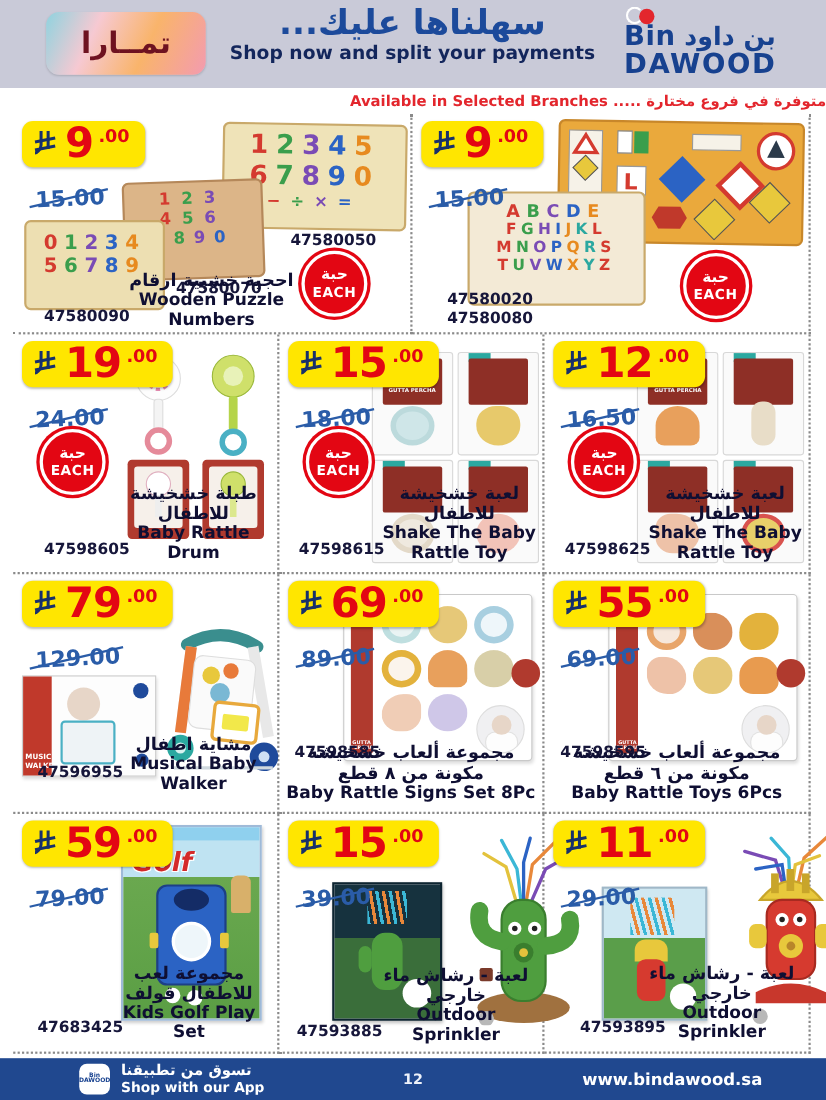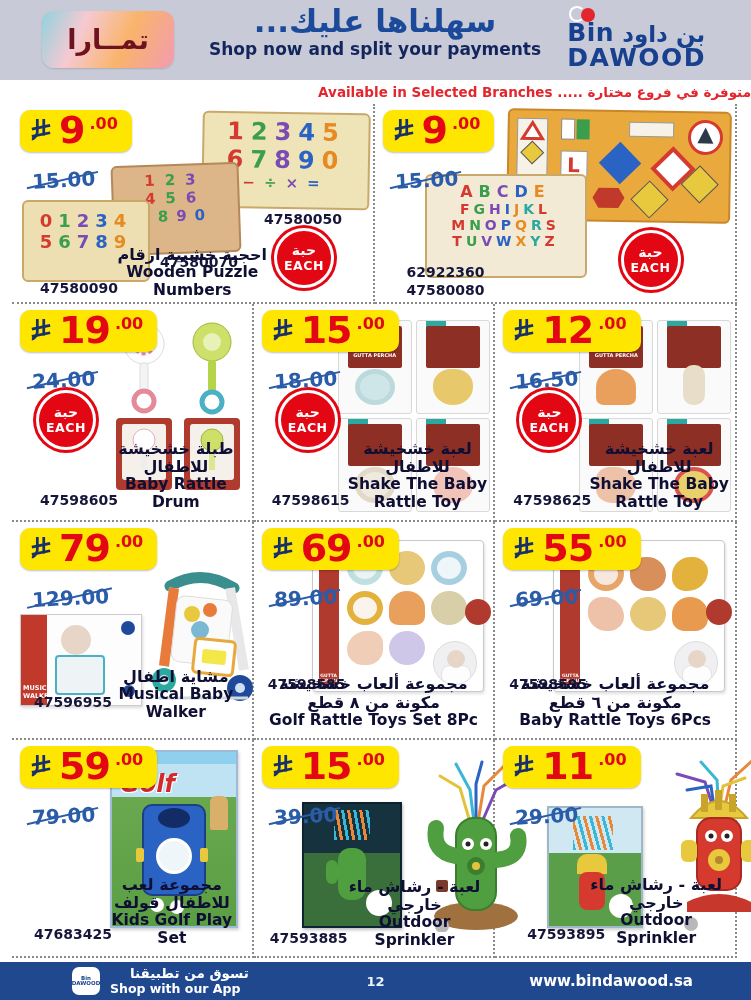--- a/index.html
+++ b/index.html
@@ -2,21 +2,21 @@
 <html><head>
 <meta charset="utf-8">
 <style>
   * { box-sizing: border-box; margin: 0; padding: 0; }
   html,body { width:751px; }
   body { font-family: "DejaVu Sans", sans-serif; background:#ffffff; }
   .page { position:relative; width:751px; height:1000px; background:#fff; overflow:hidden; }
 
   
   .banner { position:absolute; top:0; left:0; width:751px; height:80px; background:#c9cad8; }
-  .tamara { position:absolute; left:42px; top:11px; width:132px; height:57px; border-radius:12px;
+  .tamara { position:absolute; left:42px; top:11px; width:145px; height:57px; border-radius:12px;
             background:linear-gradient(115deg,#8fd3df 0%,#f6c9d2 30%,#f9b46b 62%,#f39bb0 100%);
             display:flex; align-items:center; justify-content:center; box-shadow:0 1px 2px rgba(0,0,0,.15); }
   .tamara span { font-size:27px; font-weight:700; color:#6e1220; direction:rtl; }
   .head-center { position:absolute; left:185px; top:4px; width:380px; text-align:center; }
   .head-title { font-size:31px; font-weight:800; color:#1c4a9b; direction:rtl; line-height:1.1; }
   .head-sub-ar { font-size:13px; font-weight:700; color:#1c4a9b; direction:rtl; margin-top:2px; }
   .head-sub-en { font-size:17px; font-weight:700; color:#13265c; margin-top:1px; }
   .brand { position:absolute; right:45px; top:8px; text-align:left; color:#17418f; }
   .brand-mark { position:absolute; left:0px; top:-2px; width:30px; height:22px; }
   .brand-mark .dot { position:absolute; left:14px; top:2px; width:14px; height:14px; border-radius:50%; background:#e3262d; }
@@ -76,21 +76,21 @@
   .babycircle::before{content:""; position:absolute; left:8px; top:24px; width:28px; height:18px; border-radius:8px; background:#fdfdfd; box-shadow:0 0 0 1px #e2e2e2;}
   .seal { position:absolute; width:26px; height:26px; border-radius:50%; background:#b03a2e; }
 
   svg .tube { fill:none; stroke-width:3; stroke-linecap:round; }
 
   
   .footer { position:absolute; left:0; bottom:0; width:751px; height:38px; background:#20488f; display:flex; align-items:center; color:#fff; }
   .app-icon { width:28px; height:28px; background:#fff; border-radius:7px; margin-left:72px; display:flex; flex-direction:column; align-items:center; justify-content:center; color:#17418f; }
   .app-icon .t1 { font-size:5.5px; font-weight:800; line-height:1; }
   .app-texts { margin-left:10px; line-height:1.15; }
-  .app-ar { font-size:13.5px; font-weight:700; direction:rtl; text-align:left;margin-left:20px; }
+  .app-ar { font-size:13.5px; font-weight:700; direction:rtl; text-align:left; }
   .app-en { font-size:12.5px; font-weight:700; }
   .page-num { position:absolute; left:50%; transform:translateX(-50%); font-size:13px; font-weight:700; color:#eef2fa; }
   .site { position:absolute; right:58px; font-size:15px; font-weight:800; }
 </style>
 </head>
 <body>
 
 <div class="page">
 
   <div class="banner">
@@ -202,21 +202,21 @@
         <div class="board" style="left:50px; top:70px; width:162px; height:104px; background:#f3ead6; z-index:2;">
           <div class="line" style="font-size:16px; letter-spacing:6px; margin-top:6px;"><span class="ch0">A</span><span class="ch1">B</span><span class="ch2">C</span><span class="ch3">D</span><span class="ch4">E</span></div>
           <div class="line" style="font-size:14px; letter-spacing:4px;"><span class="ch0">F</span><span class="ch1">G</span><span class="ch2">H</span><span class="ch3">I</span><span class="ch4">J</span><span class="ch5">K</span><span class="ch0">L</span></div>
           <div class="line" style="font-size:14px; letter-spacing:4px;"><span class="ch0">M</span><span class="ch1">N</span><span class="ch2">O</span><span class="ch3">P</span><span class="ch4">Q</span><span class="ch5">R</span><span class="ch0">S</span></div>
           <div class="line" style="font-size:14px; letter-spacing:4px;"><span class="ch0">T</span><span class="ch1">U</span><span class="ch2">V</span><span class="ch3">W</span><span class="ch4">X</span><span class="ch5">Y</span><span class="ch0">Z</span></div>
         </div>
         <div class="each" style="left:246px; top:126px; z-index:4;">
           <span class="ar">حبة</span>
           <span class="en">EACH</span>
         </div>
-        <div class="code" style="left:32px; bottom:22px;">62922360</div>
+        <div class="code" style="left:32px; bottom:22px;">47580020</div>
         <div class="code" style="left:32px; bottom:4px;">47580080</div>
       </div>
     </div>
 
     <div class="prow r2">
 
       <div class="cell">
         <div class="pbadge">
           <svg class="rsym" viewBox="0 0 24 28">
               <g stroke="#17306b" stroke-width="3" fill="none">
@@ -438,21 +438,21 @@
             <div class="blob2" style="background:#d8cfa8;"></div>
             <div class="blob2" style="background:#f0cdb6; border-radius:60% 40% 50% 50%;"></div>
             <div class="blob2" style="background:#cfc7e8;"></div>
           </div>
           <div class="seal" style="right:-8px; top:58px;"></div>
           <div class="babycircle"></div>
         </div>
         <div class="code" style="left:14px; bottom:46px;">47598585</div>
         <div class="names" style="left:4px; right:4px; bottom:8px;">
           <div class="name-ar">مجموعة ألعاب خشخيشة مكونة من ٨ قطع</div>
-          <div class="name-en">Golf Rattle Toys Set 8Pc</div>
+          <div class="name-en">Baby Rattle Signs Set 8Pc</div>
         </div>
       </div>
 
       <div class="cell">
         <div class="pbadge">
           <svg class="rsym" viewBox="0 0 24 28">
               <g stroke="#17306b" stroke-width="3" fill="none">
                 <path d="M8 2 v14 c0 5 -5 8 -6 8"></path>
                 <path d="M15 2 v18"></path>
                 <path d="M2 13 L22 9"></path>

